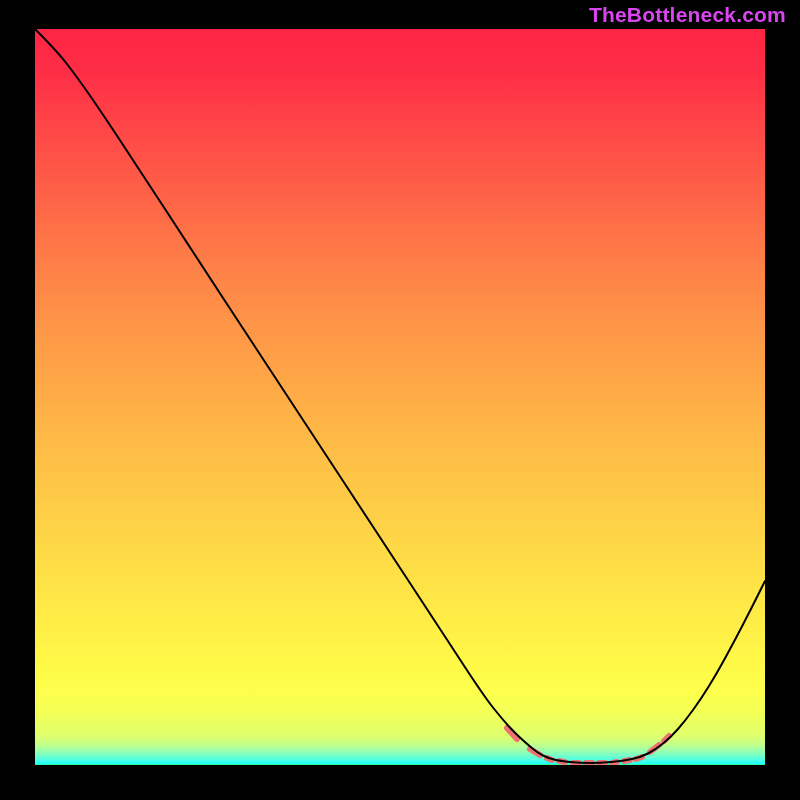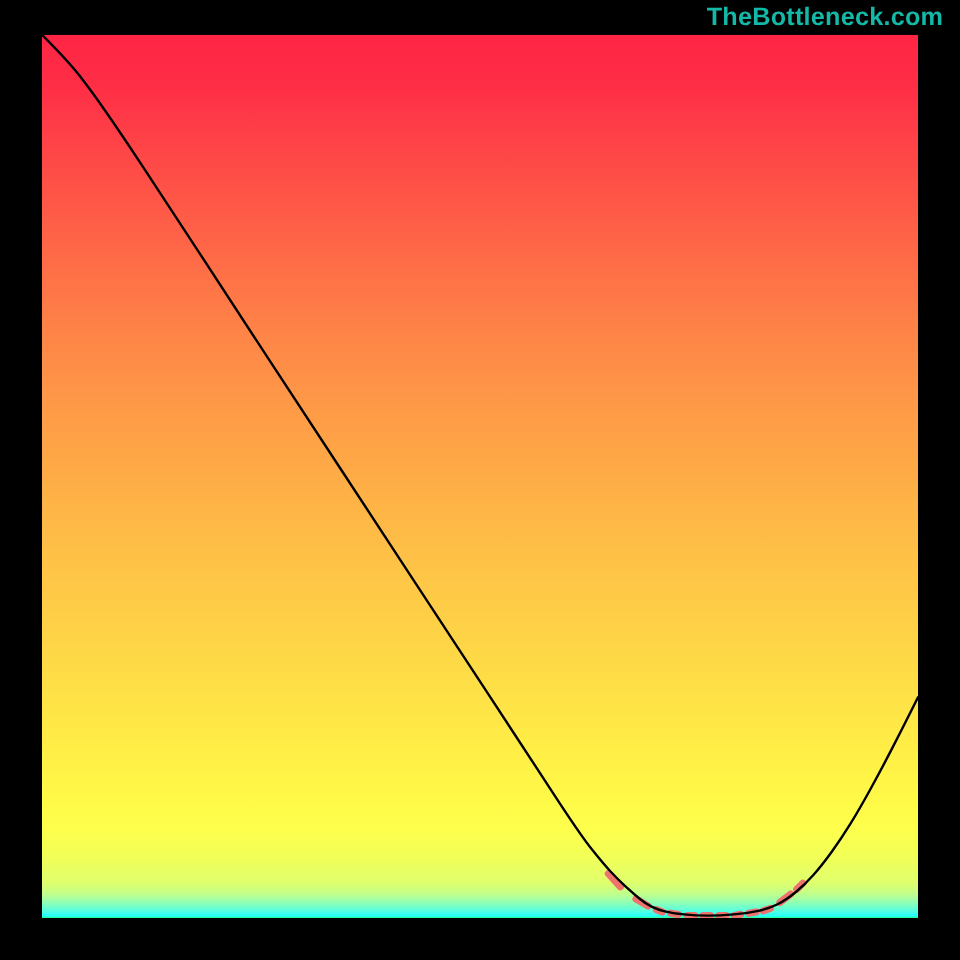--- a/index.html
+++ b/index.html
@@ -16,21 +16,21 @@
     height: 800px;
     background: #000000;
   }
   .watermark {
     position: absolute;
     top: 3px;
     right: 14px;
     font-family: Arial, Helvetica, sans-serif;
     font-size: 21px;
     font-weight: bold;
-    color: #14b8a6;
+    color: #d946ef;
     letter-spacing: 0.2px;
     z-index: 30;
   }
   .plot-area {
     position: absolute;
     left: 35px;
     top: 29px;
     width: 730px;
     height: 736px;
     overflow: hidden;

